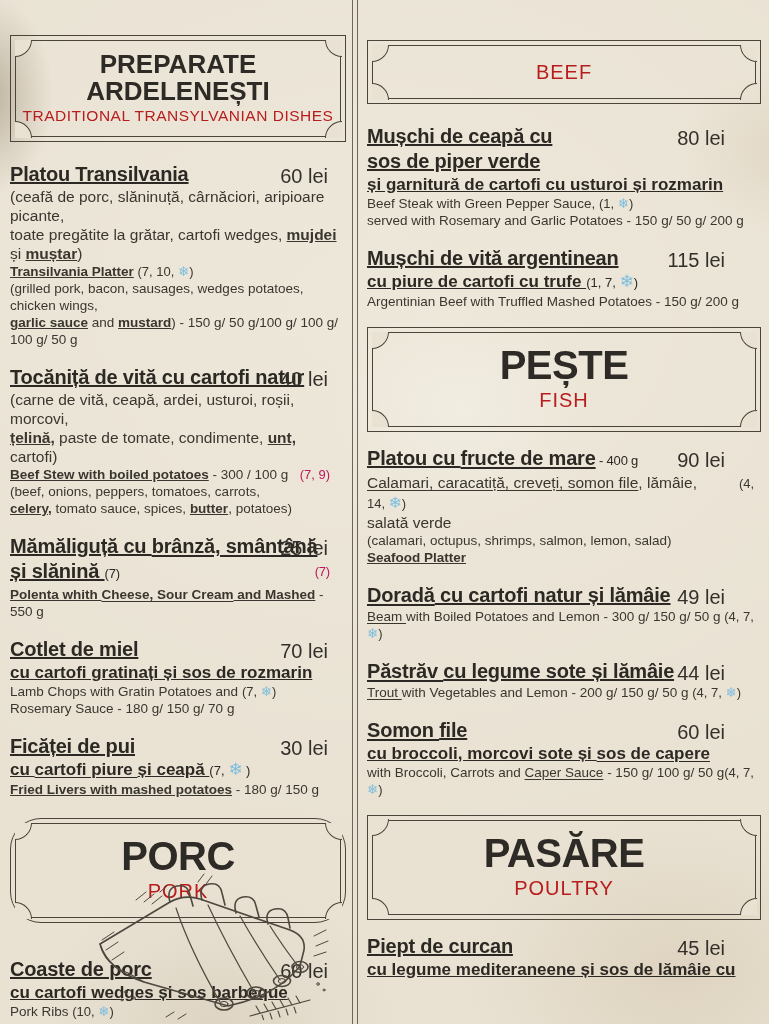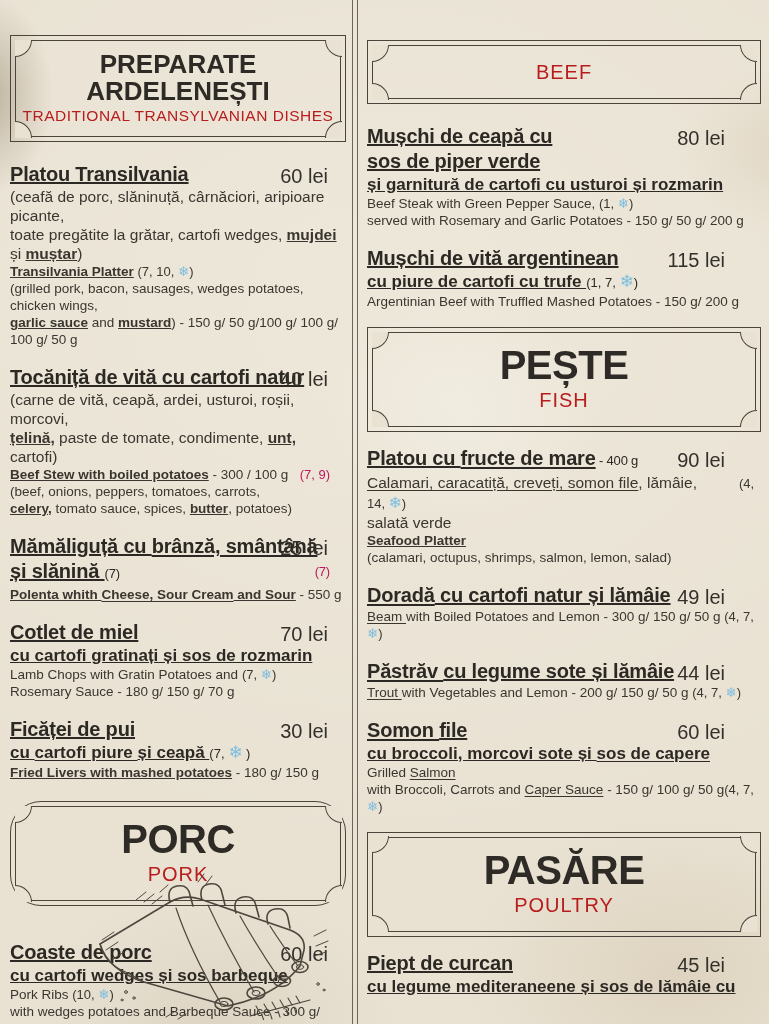--- a/index.html
+++ b/index.html
@@ -94,21 +94,21 @@
         <div class="line ro"><span class="seg">(carne de vită, ceapă, ardei, usturoi, roșii, morcovi,</span></div>
         <div class="line ro"><span class="seg b">țelină,</span><span class="seg"> paste de tomate, condimente, </span><span class="seg b">unt,</span><span class="seg"> cartofi)</span></div>
         <div class="line en"><span class="rnote">(7, 9)</span><span class="seg b">Beef Stew with boiled potatoes</span><span class="seg"> - 300 / 100  g</span></div>
         <div class="line en"><span class="seg">(beef, onions, peppers, tomatoes, carrots,</span></div>
         <div class="line en"><span class="seg b">celery,</span><span class="seg"> tomato sauce, spices, </span><span class="seg b">butter</span><span class="seg">, potatoes)</span></div>
       </article>
       <article class="item">
         <div class="price">25 lei</div>
         <h3 class="t-line"><span class="seg b">Mămăliguță cu </span><span class="seg b u">brânză, smântână</span></h3>
         <h3 class="t-line"><span class="rnote">(7)</span><span class="seg b">și slănină </span><span class="seg sm">(7)</span></h3>
-        <div class="line en"><span class="seg b">Polenta whith </span><span class="seg b u">Cheese, Sour Cream</span><span class="seg b"> and Sour</span><span class="seg"> - 550 g</span></div>
+        <div class="line en"><span class="seg b">Polenta whith </span><span class="seg b u">Cheese, Sour Cream</span><span class="seg b"> and Mashed</span><span class="seg"> - 550 g</span></div>
       </article>
       <article class="item">
         <div class="price">70 lei</div>
         <h3 class="t-line"><span class="seg b">Cotlet de miel</span></h3>
         <div class="line sub"><span class="seg b">cu cartofi gratinați și sos de rozmarin</span></div>
         <div class="line en"><span class="seg">Lamb Chops with Gratin Potatoes and   </span><span class="seg sm">(7, </span><span class="seg snow">❄</span><span class="seg sm">)</span></div>
         <div class="line en"><span class="seg">Rosemary Sauce - 180 g/ 150 g/ 70 g</span></div>
       </article>
       <article class="item">
         <div class="price">30 lei</div>
@@ -172,38 +172,37 @@
           <i class="cnr br"></i>
           <div class="sec-title">PEȘTE</div>
           <div class="sec-sub">FISH</div>
         </div>
       </div>
       <article class="item">
         <div class="price">90 lei</div>
         <h3 class="t-line"><span class="seg b">Platou cu </span><span class="seg b u">fructe de mare</span><span class="seg sm"> - 400 g</span></h3>
         <div class="line ro"><span class="seg u">Calamari, caracatiță, creveți, somon file</span><span class="seg">, lămâie,</span><span class="seg sm gap">(4, 14, </span><span class="seg snow">❄</span><span class="seg sm">)</span></div>
         <div class="line ro"><span class="seg">salată verde</span></div>
+        <div class="line en"><span class="seg">(calamari, octupus, shrimps, salmon, lemon, salad)</span></div>
         <div class="line en"><span class="seg b">Seafood Platter</span></div>
-        <div class="line en"><span class="seg">(calamari, octupus, shrimps, salmon, lemon, salad)</span></div>
       </article>
       <article class="item">
         <div class="price">49 lei</div>
         <h3 class="t-line"><span class="seg b u">Doradă</span><span class="seg b"> cu cartofi natur și lămâie</span></h3>
         <div class="line en"><span class="seg u">Beam </span><span class="seg">with Boiled Potatoes and Lemon - 300 g/ 150 g/ 50 g  </span><span class="seg sm">(4, 7, </span><span class="seg snow">❄</span><span class="seg sm">)</span></div>
       </article>
       <article class="item">
         <div class="price">44 lei</div>
         <h3 class="t-line"><span class="seg b u">Păstrăv </span><span class="seg b">cu legume sote și lămâie</span></h3>
         <div class="line en"><span class="seg u">Trout </span><span class="seg">with Vegetables and Lemon - 200 g/ 150 g/ 50 g   </span><span class="seg sm">(4, 7, </span><span class="seg snow">❄</span><span class="seg sm">)</span></div>
       </article>
       <article class="item">
         <div class="price">60 lei</div>
         <h3 class="t-line"><span class="seg b u">Somon </span><span class="seg b">file</span></h3>
         <div class="line sub"><span class="seg b">cu broccoli, morcovi sote și </span><span class="seg b u">sos de capere</span></div>
-        <div class="line en"><span class="seg">Grilled </span><span class="seg u">Salmon</span></div>
         <div class="line en"><span class="seg">with Broccoli, Carrots and </span><span class="seg u">Caper Sauce</span><span class="seg"> - 150 g/ 100 g/ 50 g</span><span class="seg sm">(4, 7, </span><span class="seg snow">❄</span><span class="seg sm">)</span></div>
       </article>
     </section>
     <section class="menu-section sec-pasare">
       <div class="box">
         <div class="box-in">
           <i class="cnr tl"></i>
           <i class="cnr tr"></i>
           <i class="cnr bl"></i>
           <i class="cnr br"></i>

